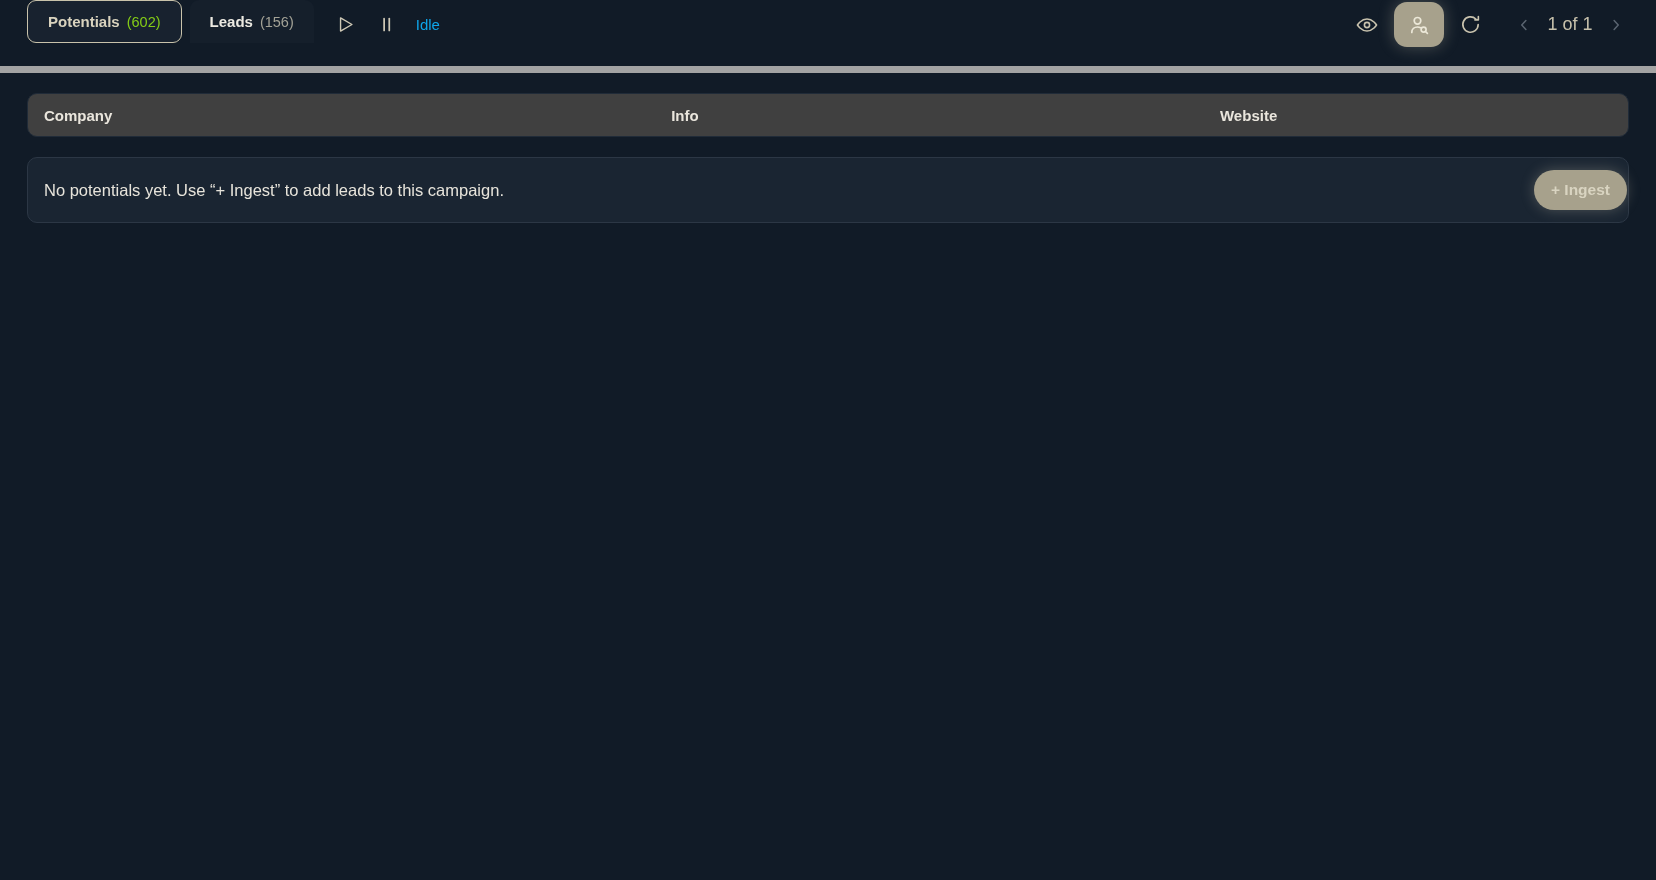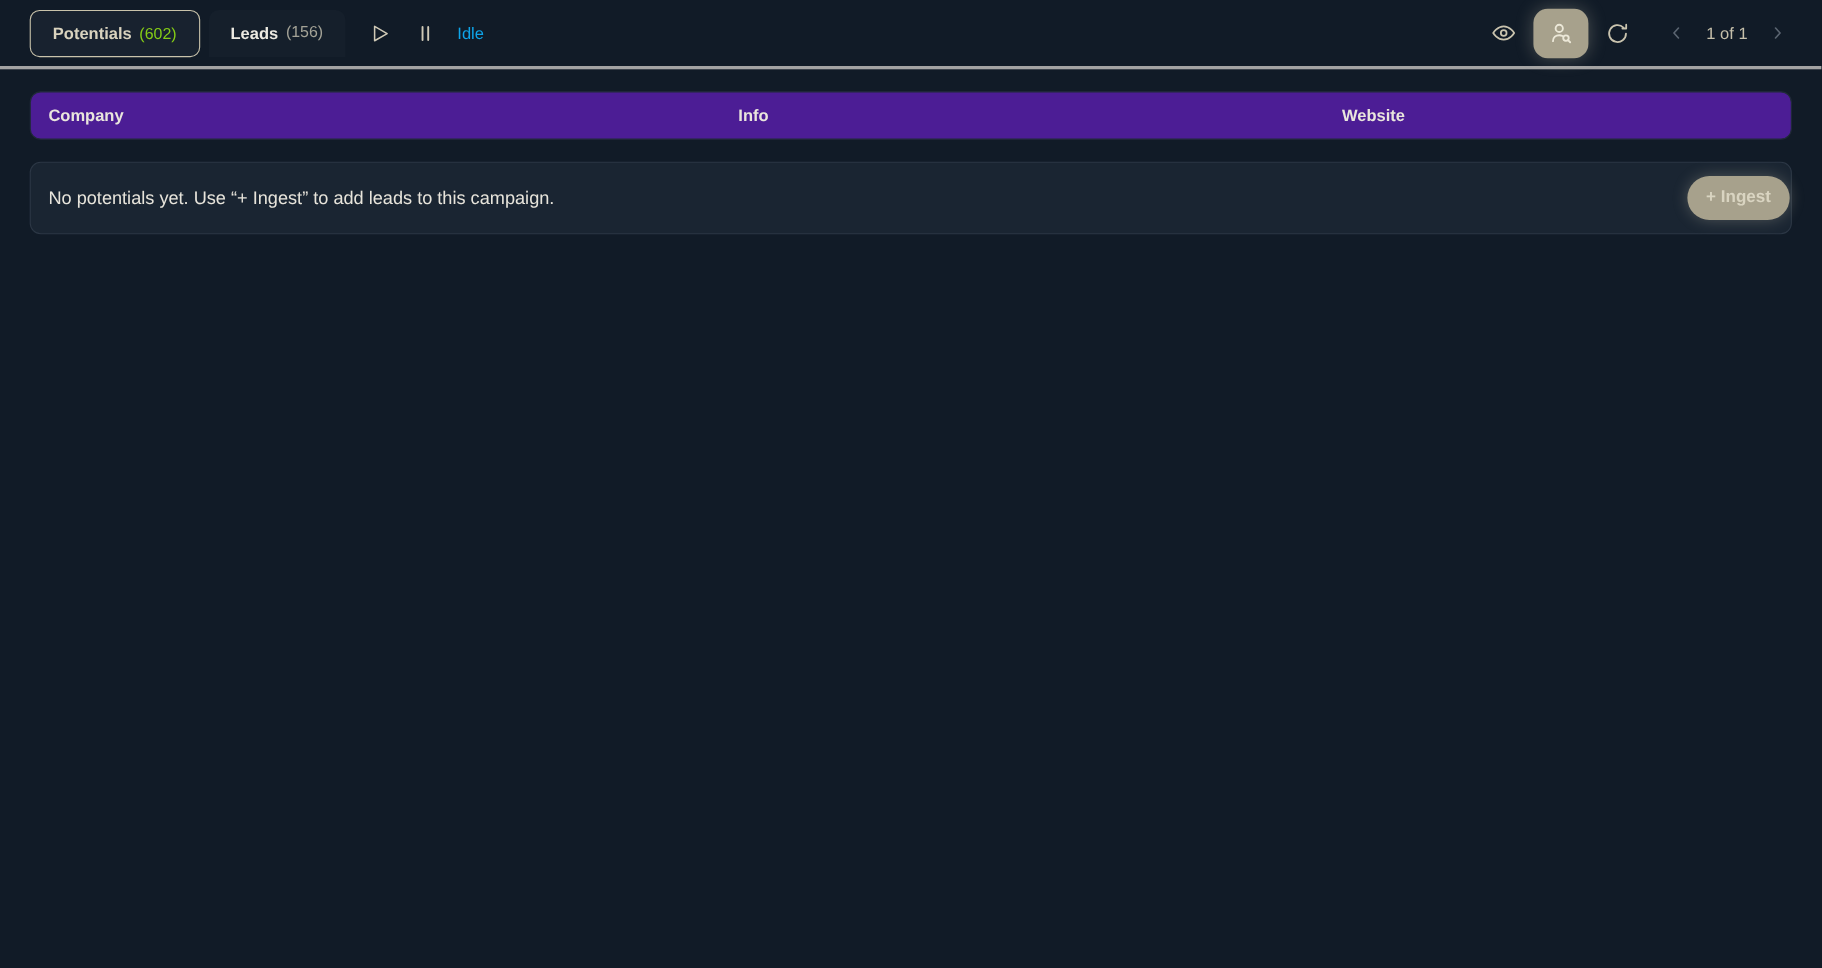--- a/index.html
+++ b/index.html
@@ -12,24 +12,24 @@
     width: 1656px;
     height: 880px;
     position: relative;
     overflow: hidden;
     background: #111b27;
   }
 
   
   .topbar {
     display: flex;
-    align-items: center;
+    align-items: flex-start;
     padding: 0 27px;
-    height: 63px;
-    border-bottom: 3px solid #a3a3a3;
+    height: 73px;
+    border-bottom: 7px solid #a3a3a3;
   }
   .tab {
     display: flex;
     align-items: center;
     gap: 7px;
     padding: 12px 20px;
     font-size: 15px;
     font-weight: 700;
     cursor: pointer;
     white-space: nowrap;
@@ -107,30 +107,30 @@
     background: transparent;
     border: none;
     padding: 4px;
     color: #5a6470;
     display: flex;
     align-items: center;
     cursor: pointer;
   }
   .pager-label {
     color: #c6c0ab;
-    font-size: 15px;
+    font-size: 18px;
     min-width: 46px;
     text-align: center;
   }
 
   
   .table-header {
     margin: 20px 27px 0;
     height: 44px;
-    background: #4c1d95;
+    background: #404040;
     border: 1px solid #202b38;
     border-radius: 10px;
     display: grid;
     grid-template-columns: 40% 35% 25%;
     align-items: center;
     padding: 0 16px;
     color: #eae6dd;
     font-weight: 700;
     font-size: 15px;
   }

